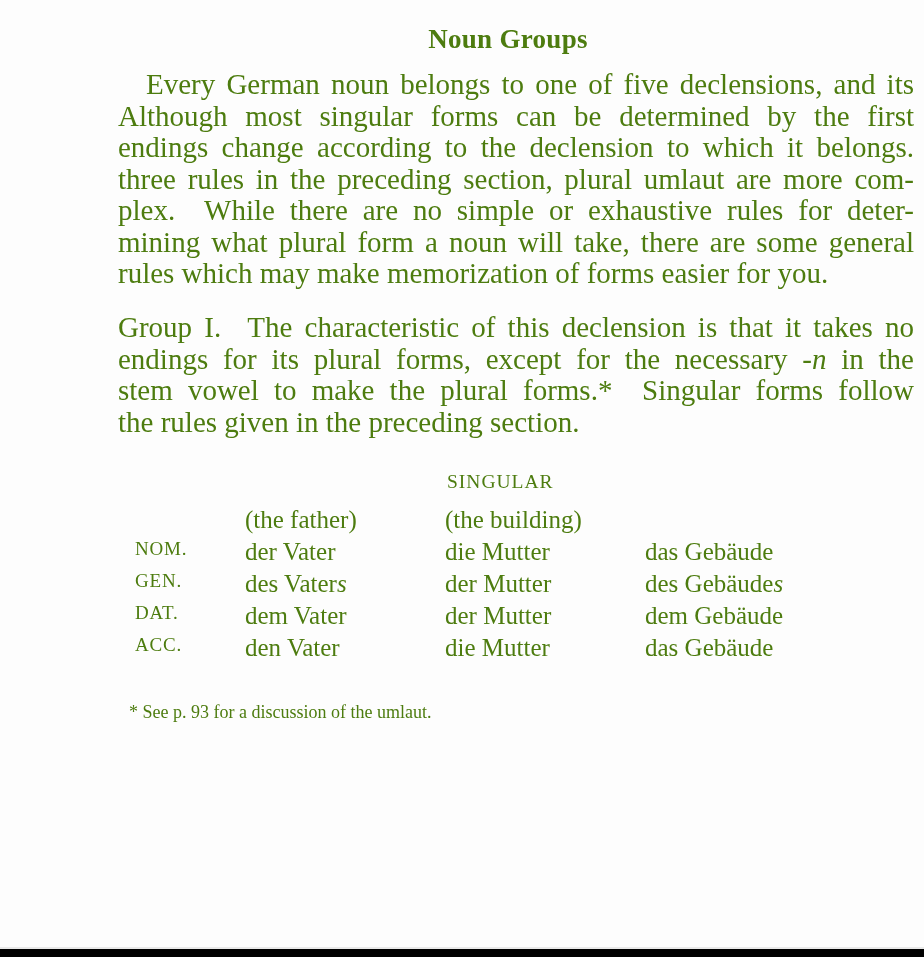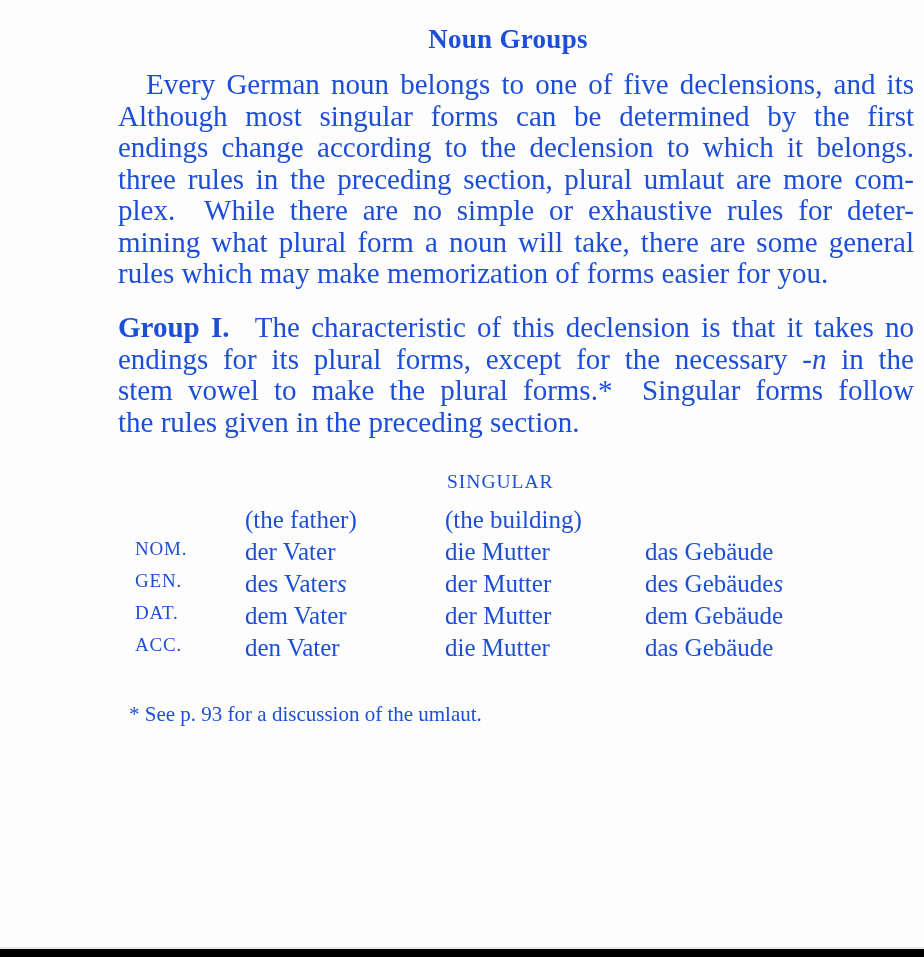--- a/index.html
+++ b/index.html
@@ -2,21 +2,21 @@
 <html><head>
 <meta charset="utf-8">
 <style>
   html, body { margin: 0; padding: 0; background: #ffffff; }
   .page {
     position: relative;
     width: 924px;
     height: 957px;
     background: #fdfdfd;
     font-family: "Liberation Serif", serif;
-    color: #1d4ed8;
+    color: #4d7c0f;
     overflow: hidden;
   }
   .title {
     position: absolute;
     top: 24px; left: 110px; width: 796px;
     margin: 0;
     text-align: center;
     font-size: 27px;
     font-weight: bold;
     letter-spacing: 0.3px;
@@ -26,42 +26,42 @@
     left: 110px; width: 796px;
     font-size: 29px;
     line-height: 31.5px;
     margin-left: 8px;
   }
   .para-intro  { top: 69px; }
   .para-group1 { top: 312px; }
   .line { text-align: justify; text-align-last: justify; }
   .line.last { text-align-last: left; }
   .indent-first .line:first-child { text-indent: 28px; }
-  .b { font-weight: bold; }
+  .b { font-weight: normal; }
   .i { font-style: italic; }
 
   .table-block {
     position: absolute;
     left: 135px; top: 470px;
     font-size: 25px;
   }
   .singular {
     margin: 0 0 12px 312px;
     font-size: 19.5px;
     letter-spacing: 1px;
     line-height: 24px;
   }
   .trow { display: flex; align-items: flex-start; height: 32px; font-family: Liberation Serif, serif; }
   .case { width: 110px; font-size: 19px; letter-spacing: 0.8px; }
   .cell { width: 200px; }
 
   .footnote {
     position: absolute;
     left: 129px; top: 702px;
-    font-size: 21px;
+    font-size: 18px;
   }
   .bottom-bar {
     position: absolute;
     left: 0; bottom: 0;
     width: 100%; height: 8px;
     background: #000000;
     border-top: 2px solid #e9e9e9;
   }
 </style>
 </head>

